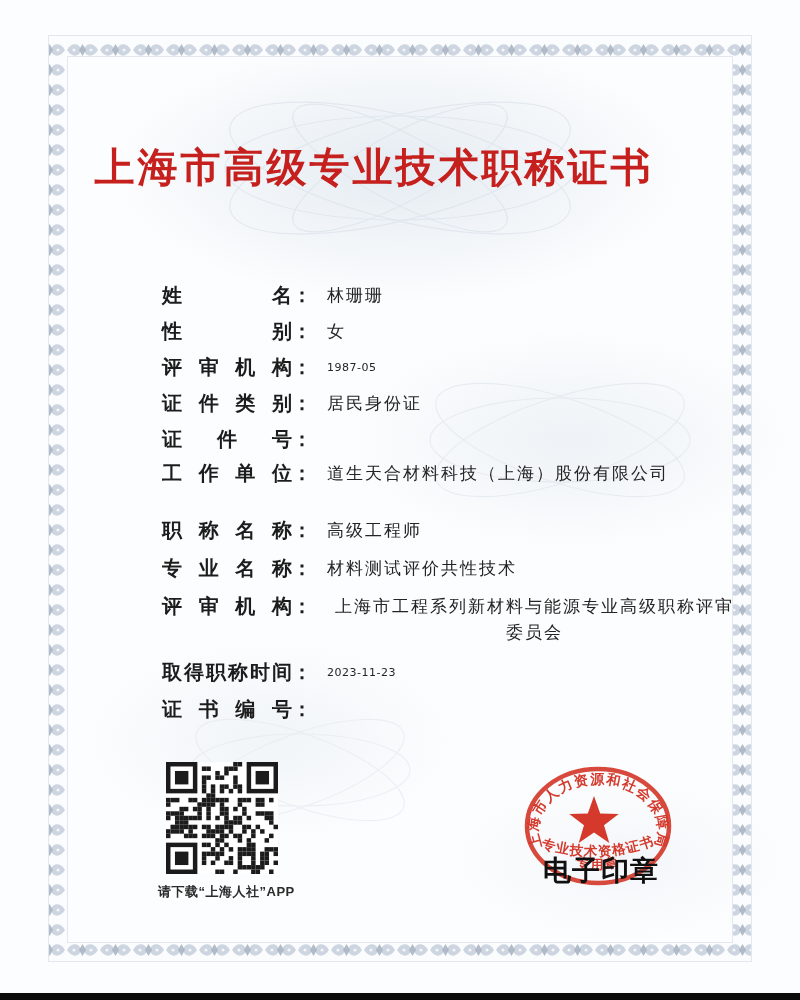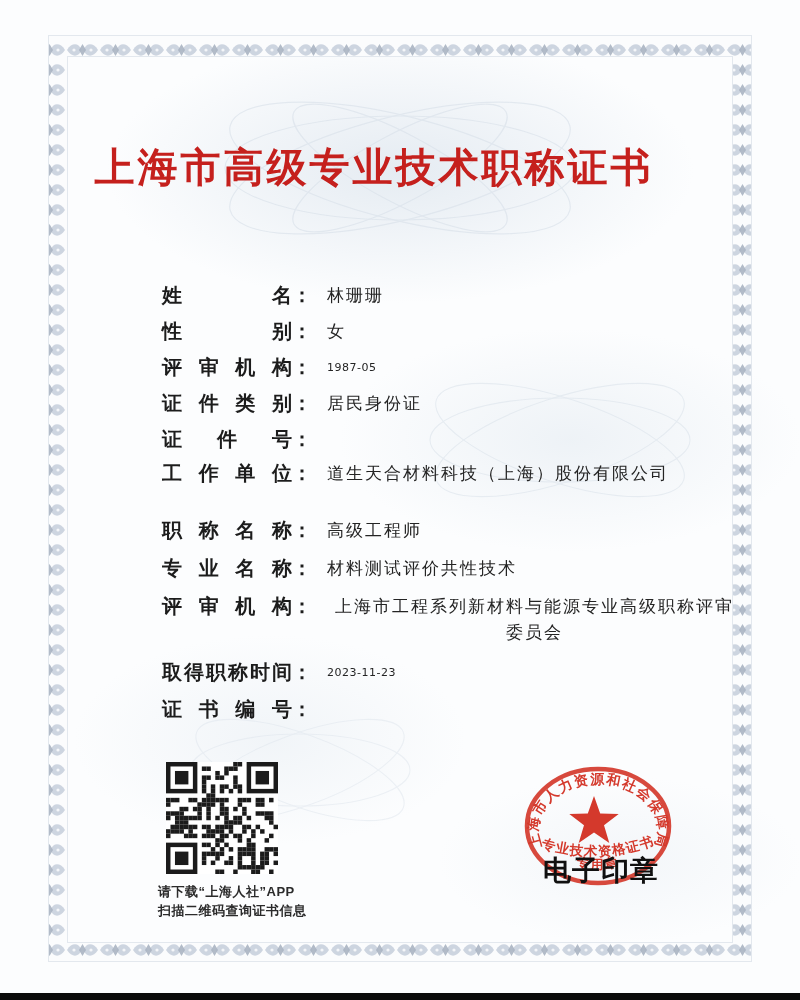--- a/index.html
+++ b/index.html
@@ -357,21 +357,20 @@
       <rect x="5" y="5" width="25" height="25" fill="#ffffff"></rect>
       <rect x="10" y="10" width="15" height="15" fill="#1b1b1b"></rect>
       <rect x="90" y="0" width="35" height="35" fill="#1b1b1b"></rect>
       <rect x="95" y="5" width="25" height="25" fill="#ffffff"></rect>
       <rect x="100" y="10" width="15" height="15" fill="#1b1b1b"></rect>
       <rect x="0" y="90" width="35" height="35" fill="#1b1b1b"></rect>
       <rect x="5" y="95" width="25" height="25" fill="#ffffff"></rect>
       <rect x="10" y="100" width="15" height="15" fill="#1b1b1b"></rect>
     </svg>
   <div class="qr-caption first">请下载“上海人社”APP</div>
-  <div class="qr-caption">扫描二维码查询证书信息</div>
 </div>
 
 <div id="seal-block">
   <svg width="190" height="170" viewBox="0 0 190 170">
     <ellipse cx="92" cy="83" rx="71" ry="57" fill="none" stroke="#d4392c" stroke-width="4.5" opacity="0.92"></ellipse>
     <path id="sealArcTop" d="M35 101 A60 46 0 1 1 149 101" fill="none"></path>
     <path id="sealArcMid" d="M36 105 Q92 122 148 102" fill="none"></path>
     <path id="sealArcBot" d="M62 118 A48 38 0 0 0 122 118" fill="none"></path>
     <text font-size="14" fill="#d4392c" font-weight="bold" letter-spacing="1.5" font-family="Liberation Sans, sans-serif">
       <textPath href="#sealArcTop" startOffset="50%" text-anchor="middle">上海市人力资源和社会保障局</textPath>

